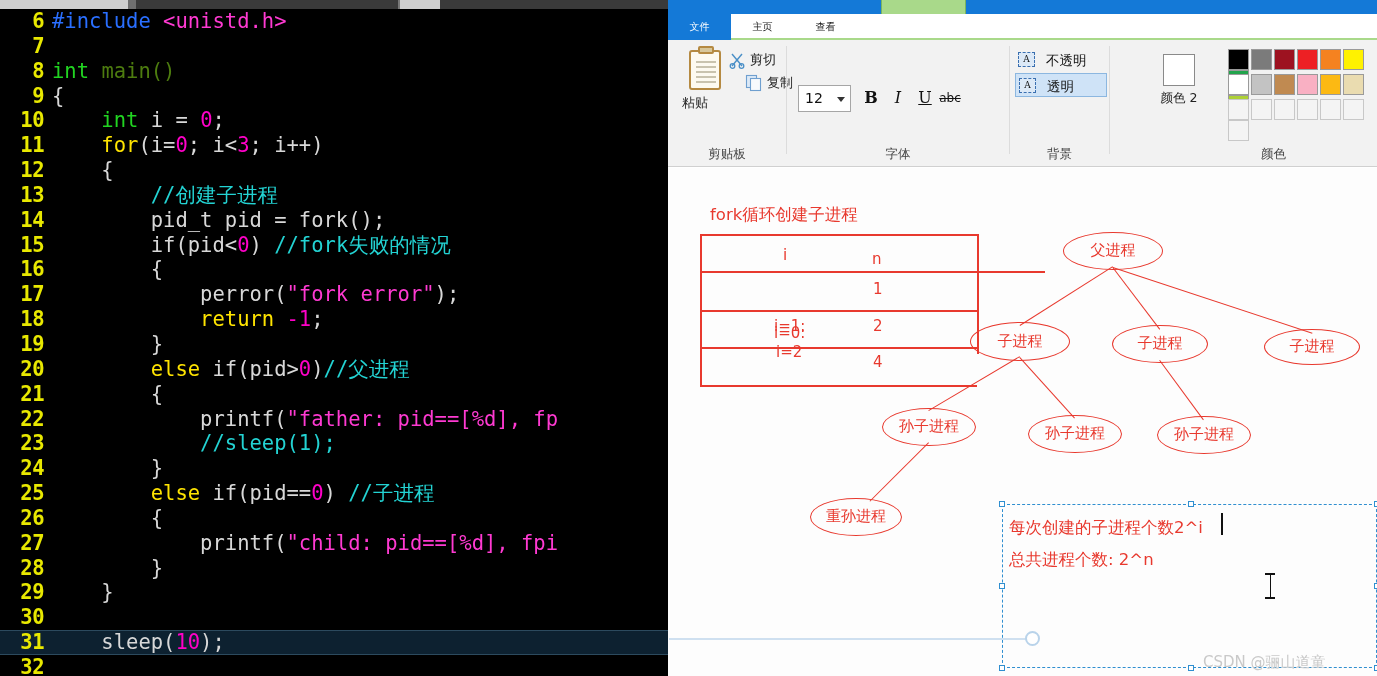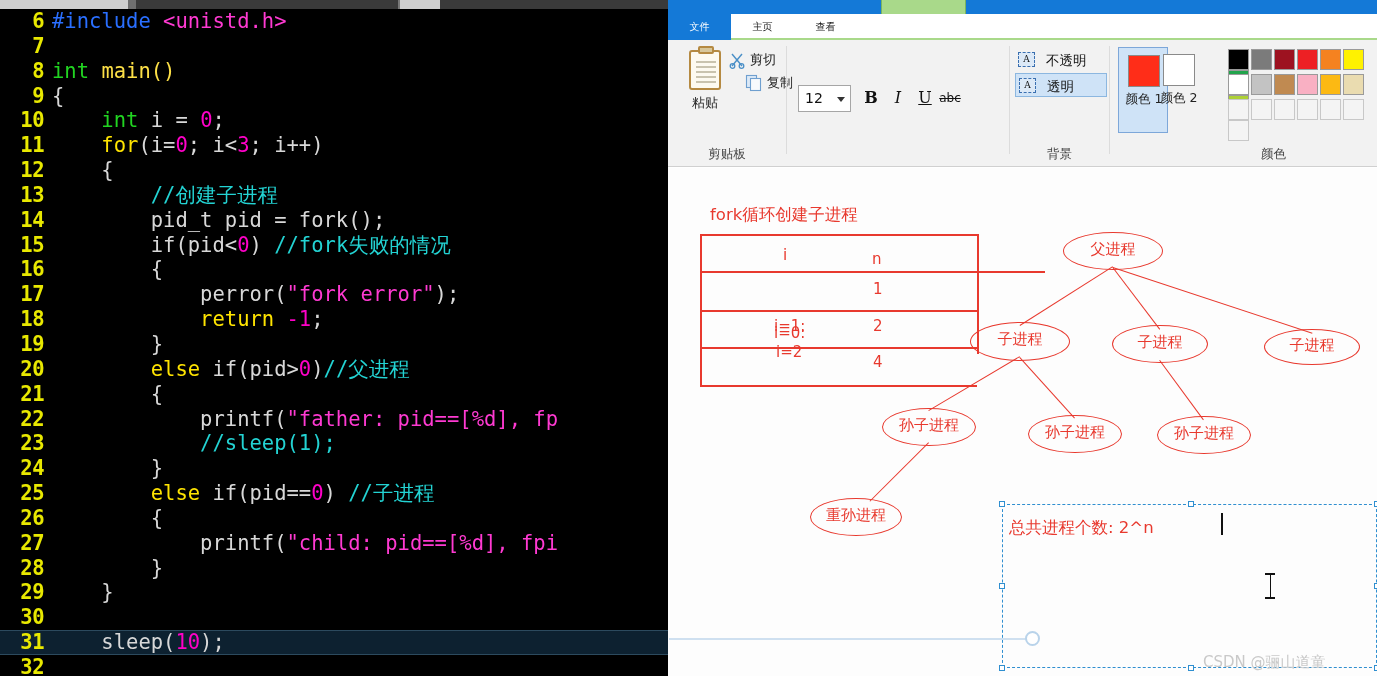--- a/index.html
+++ b/index.html
@@ -33,21 +33,21 @@
   .ln {
     position:absolute; left:-6px; top:0; width:50px; text-align:right;
     color:#e8e800; font-weight:700; letter-spacing:-0.5px;
   }
   .ct { position:absolute; left:52px; top:0; color:#d8d8d8; }
   .hl-line { position:absolute; left:0; right:0; height:24.85px; background:#0d2130;
              border-top:1px solid #2c4a5e; border-bottom:1px solid #2c4a5e; }
   .k-pre { color:#2a6fff; }      
   .k-hdr { color:#ff3ad2; }      
   .k-type{ color:#21d421; }      
-  .k-fn  { color:#fde047; }
+  .k-fn  { color:#4d7c0f; }
   .k-num { color:#ff00c8; }
   .k-kw  { color:#ffe400; }
   .k-cmt { color:#23d3d3; }
   .k-str { color:#ff3ad2; }
   .k-pl  { color:#d8d8d8; }
 
   
   #paint {
     position:absolute; left:668px; top:0; width:709px; height:676px;
     background:#ffffff; overflow:hidden;
@@ -91,21 +91,21 @@
   .clipbd {
     position:absolute; left:7px; top:2px; width:32px; height:40px;
     background:#fdfaf0; border:2.5px solid #b58a42; border-radius:3px;
   }
   .clipbd .clip-top {
     position:absolute; left:7px; top:-6px; width:16px; height:8px;
     background:#d8c79a; border:2px solid #b58a42; border-radius:2px;
   }
   .clipbd .ln2 { position:absolute; left:5px; width:20px; height:1.5px; background:#c9c3ae; }
   #paste-label {
-    position:absolute; left:0; top:46px; width:46px; text-align:center;
+    position:absolute; left:0; top:46px; width:46px; text-align:left;
     font-size:13px; color:#222; font-family:"DejaVu Sans", sans-serif;
   }
   .smallbtn {
     position:absolute; height:22px; cursor:pointer;
     font-size:13px; color:#222; line-height:22px; font-family:"DejaVu Sans", sans-serif;
   }
   #cut-btn { left:60px; top:9px; width:58px; }
   #copy-btn { left:77px; top:32px; width:58px; }
   .sicon { position:absolute; left:0; top:2px; width:18px; height:18px; }
 
@@ -185,21 +185,21 @@
 
   
   #tbl { position:absolute; left:32px; top:66px; width:277px; height:151px; }
   #tbl .hline { position:absolute; left:0; height:1.6px; background:#e8392e; }
   #tbl .vline { position:absolute; width:1.6px; background:#e8392e; }
   .cellv { position:absolute; font-size:15px; color:#e8392e; font-family:"DejaVu Sans", sans-serif; }
 
   
   .node {
     position:absolute; border:1.6px solid #e8392e; border-radius:50%;
-    color:#e8392e; text-align:center; font-family:Liberation Mono, monospace;
+    color:#e8392e; text-align:center; font-family:Liberation Serif, serif;
     font-size:15px; background:transparent;
   }
   .edge { position:absolute; height:1.3px; background:#e8392e; transform-origin:0 0; }
 
   
   #textbox {
     position:absolute; left:334px; top:336px; width:375px; height:164px;
     border:1.6px dashed #2f8fd0;
   }
   .handle { position:absolute; width:6px; height:6px; background:#fff; border:1.4px solid #2f8fd0; }
@@ -287,41 +287,38 @@
 
       <div class="grp" id="g-font">
         <div id="fontsize">
           <span>12</span>
           <span class="caret"></span>
         </div>
         <div class="fbtn" id="b-bold">B</div>
         <div class="fbtn" id="b-ital">I</div>
         <div class="fbtn" id="b-und">U</div>
         <div class="fbtn" id="b-strk">abc</div>
+        <div class="grp-title">字体</div>
       </div>
       <div class="grp-sep" style="left:341px"></div>
 
       <div class="grp" id="g-bg">
         <div class="bgopt" id="bg-opaque">
           <span class="aicon">A</span>
           <span class="bgtext">不透明</span>
         </div>
         <div class="bgopt" id="bg-trans">
           <span class="aicon">A</span>
           <span class="bgtext">透明</span>
         </div>
         <div class="grp-title">背景</div>
       </div>
       <div class="grp-sep" style="left:441px"></div>
 
       <div class="grp" id="g-colors">
-        <div class="colorbig" id="color1">
-          <div class="chip"></div>
-          <div class="clabel">颜色 1</div>
-        </div>
         <div class="colorbig" id="color2">
           <div class="chip"></div>
           <div class="clabel">颜色 2</div>
         </div>
         <div id="palette">
             <div class="swrow"><span class="sw dark" style="background: rgb(0, 0, 0);"></span><span class="sw dark" style="background: rgb(123, 123, 123);"></span><span class="sw dark" style="background: rgb(157, 18, 32);"></span><span class="sw dark" style="background: rgb(237, 32, 36);"></span><span class="sw dark" style="background: rgb(245, 130, 32);"></span><span class="sw dark" style="background: rgb(255, 242, 0);"></span><span class="sw dark" style="background: rgb(34, 164, 76);"></span></div>
             <div class="swrow"><span class="sw dark" style="background: rgb(255, 255, 255);"></span><span class="sw dark" style="background: rgb(195, 195, 195);"></span><span class="sw dark" style="background: rgb(192, 138, 81);"></span><span class="sw dark" style="background: rgb(249, 176, 195);"></span><span class="sw dark" style="background: rgb(252, 185, 19);"></span><span class="sw dark" style="background: rgb(234, 220, 176);"></span><span class="sw dark" style="background: rgb(174, 209, 54);"></span></div>
             <div class="swrow"><span class="sw" style="background: rgb(244, 244, 244);"></span><span class="sw" style="background: rgb(244, 244, 244);"></span><span class="sw" style="background: rgb(244, 244, 244);"></span><span class="sw" style="background: rgb(244, 244, 244);"></span><span class="sw" style="background: rgb(244, 244, 244);"></span><span class="sw" style="background: rgb(244, 244, 244);"></span><span class="sw" style="background: rgb(244, 244, 244);"></span></div>
           </div>
         <div class="grp-title" style="left:60px;right:0">颜色</div>
@@ -373,20 +370,21 @@
           <div class="handle" style="left:-4px;top:-4px"></div>
           <div class="handle" style="left:185px;top:-4px"></div>
           <div class="handle" style="right:-4px;top:-4px"></div>
           <div class="handle" style="left:-4px;top:78px"></div>
           <div class="handle" style="right:-4px;top:78px"></div>
           <div class="handle" style="left:-4px;bottom:-4px"></div>
           <div class="handle" style="left:185px;bottom:-4px"></div>
           <div class="handle" style="right:-4px;bottom:-4px"></div>
 
           <div id="tbtext">
+            <div class="tbline">每次创建的子进程个数2^i</div>
             <div class="tbline">总共进程个数: 2^n</div>
           </div>
           <div id="caret-bar"></div>
           <div id="ibeam">
               <i></i>
             </div>
           <div id="bluebar"></div>
           <div id="bluecirc"></div>
           <div id="watermark">CSDN @骊山道童</div>
         </div>

